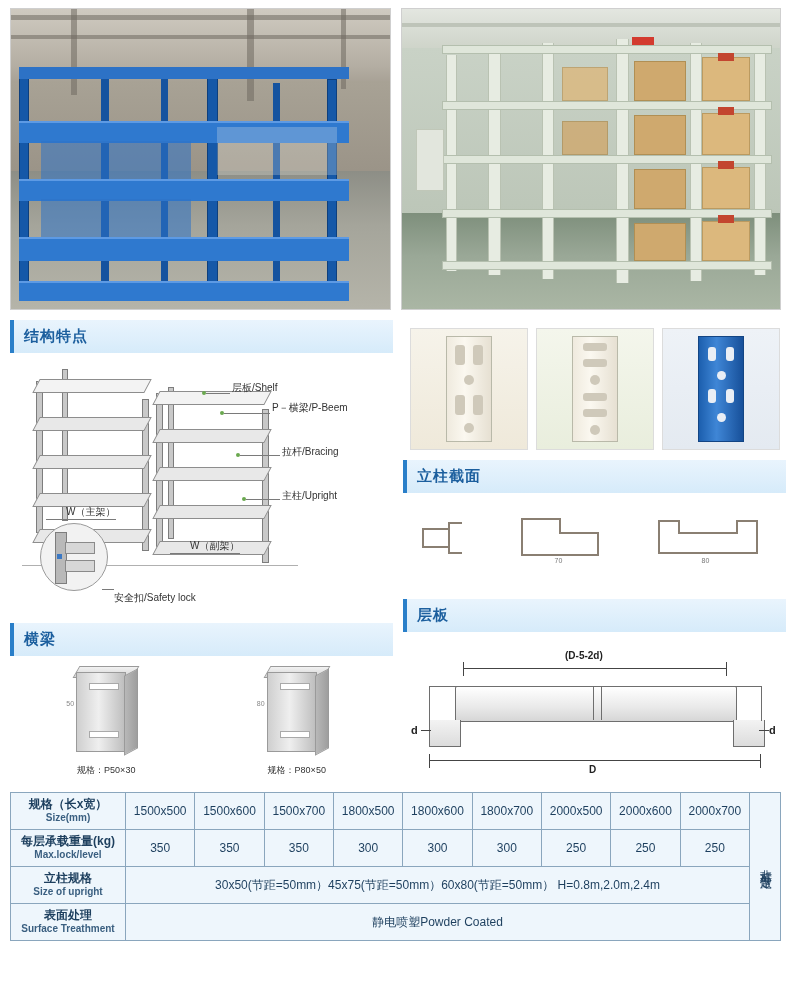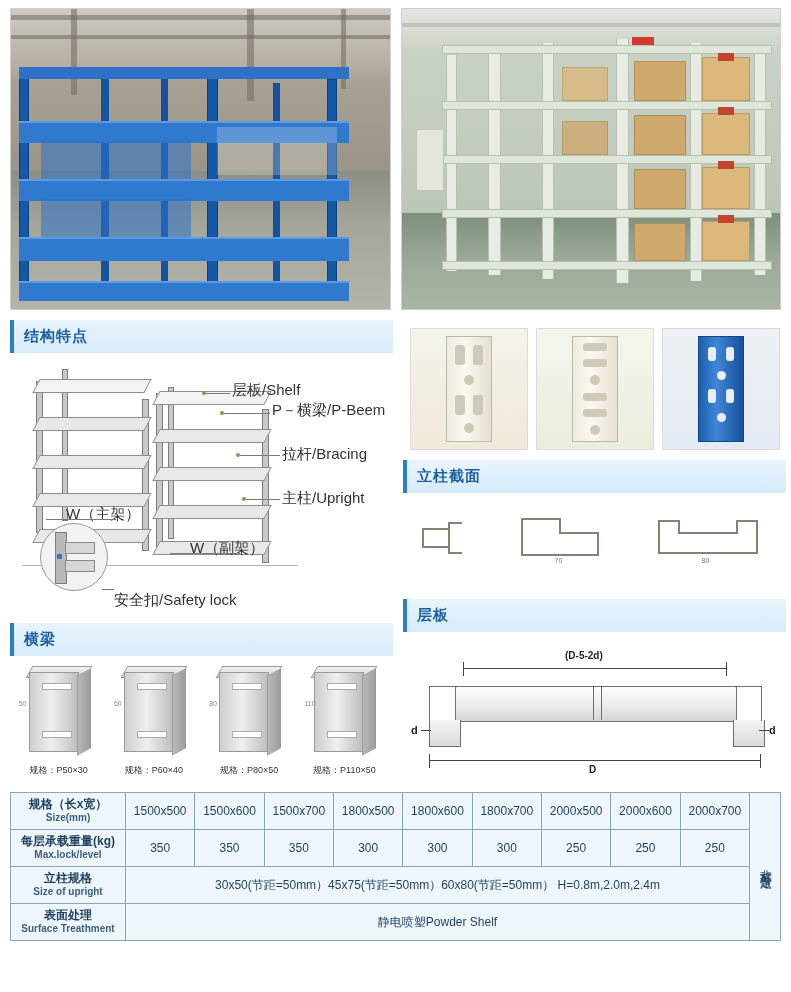--- a/index.html
+++ b/index.html
@@ -59,21 +59,21 @@
     margin:0;
     letter-spacing:1px;
   }
 
   .cols{display:flex;gap:10px;padding:10px 10px 0 10px;}
   .col-l{width:383px;}
   .col-r{width:383px;}
 
   
   .diagram{position:relative;width:383px;height:270px;background:#fff;}
-  .dg-label{position:absolute;font-size:15px;color:#333;white-space:nowrap;}
+  .dg-label{position:absolute;font-size:10px;color:#333;white-space:nowrap;}
   .dg-line{position:absolute;background:#7a7a7a;height:1px;}
   .dot{position:absolute;width:4px;height:4px;border-radius:50%;background:#6aa84f;}
   .shelf3d{position:absolute;background:#e8e8e8;border:1px solid #8d8d8d;}
   .shelf3d.top{background:#f3f3f3;}
   .post3d{position:absolute;background:#c9c9c9;border:1px solid #7d7d7d;}
   .zoomcircle{position:absolute;width:66px;height:66px;border-radius:50%;
       border:1px solid #9a9a9a;background:#f2f2f2;overflow:hidden;}
 
   
   .holes{display:flex;gap:8px;padding:8px 0 0 0;justify-content:center;}
@@ -274,58 +274,34 @@
             <div class="beam-body">
               <div class="beam-slot" style="top:10px;"></div>
               <div class="beam-slot" style="top:58px;"></div>
             </div>
             <div class="beam-side"></div>
             <div class="beam-dim">50</div>
           </div>
           <div class="beam-cap">规格：P50×30</div>
         </div>
 
-        <div class="beam-item">
-          <div class="beam-fig">
-            <div class="beam-top"></div>
-            <div class="beam-body">
-              <div class="beam-slot" style="top:10px;"></div>
-              <div class="beam-slot" style="top:58px;"></div>
-            </div>
-            <div class="beam-side"></div>
-            <div class="beam-dim">60</div>
-          </div>
-          <div class="beam-cap">规格：P60×40</div>
-        </div>
 
         <div class="beam-item">
           <div class="beam-fig">
             <div class="beam-top"></div>
             <div class="beam-body">
               <div class="beam-slot" style="top:10px;"></div>
               <div class="beam-slot" style="top:58px;"></div>
             </div>
             <div class="beam-side"></div>
             <div class="beam-dim">80</div>
           </div>
           <div class="beam-cap">规格：P80×50</div>
         </div>
 
-        <div class="beam-item">
-          <div class="beam-fig">
-            <div class="beam-top"></div>
-            <div class="beam-body">
-              <div class="beam-slot" style="top:10px;"></div>
-              <div class="beam-slot" style="top:58px;"></div>
-            </div>
-            <div class="beam-side"></div>
-            <div class="beam-dim">110</div>
-          </div>
-          <div class="beam-cap">规格：P110×50</div>
-        </div>
 
       </div>
     </div>
 
     <div class="col-r">
 
       <div class="holes">
         <div class="hole-card hc1">
           <div class="upr">
             <div class="slot" style="left:8px;top:8px;width:10px;height:20px;"></div>
@@ -469,19 +445,19 @@
           <span class="en">Size of upright</span>
         </td>
         <td colspan="9">30x50(节距=50mm）45x75(节距=50mm）60x80(节距=50mm）    H=0.8m,2.0m,2.4m</td>
       </tr>
 
       <tr>
         <td class="hcell">
           <span class="cn">表面处理</span>
           <span class="en">Surface Treathment</span>
         </td>
-        <td colspan="9">静电喷塑Powder Shelf</td>
+        <td colspan="9">静电喷塑Powder Coated</td>
       </tr>
     </tbody>
       </table>
   </div>
 
 </div>
 
 </body></html>

